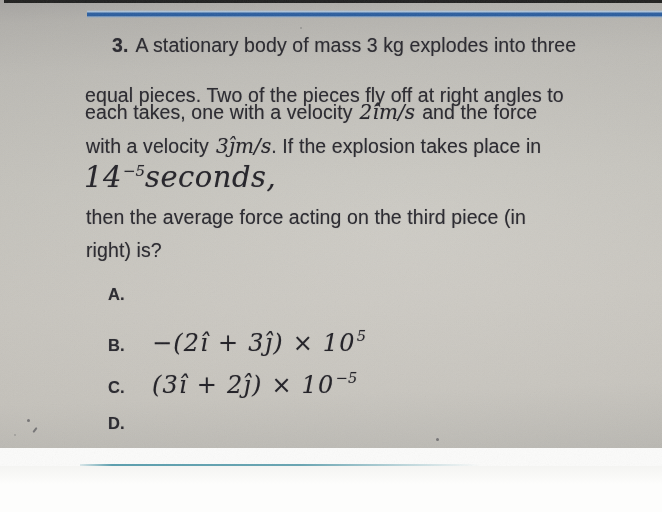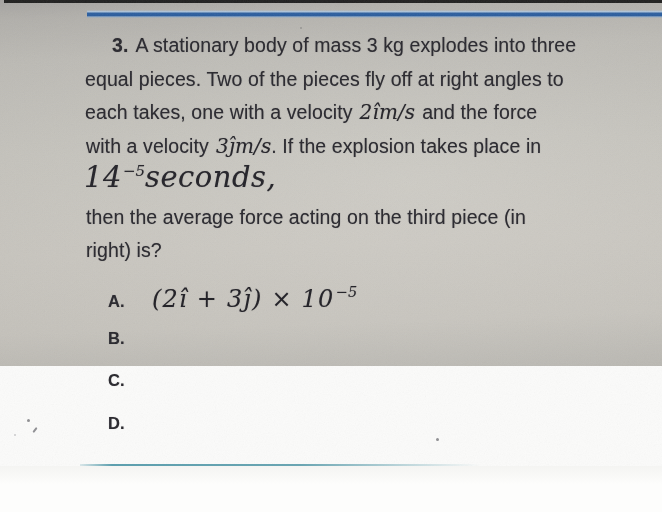--- a/index.html
+++ b/index.html
@@ -3,21 +3,21 @@
 <meta charset="utf-8">
 <style>
   html,body{margin:0;padding:0;}
   body{
     width:662px;height:512px;position:relative;overflow:hidden;
     background:#fbfbfa;
     font-family:"Liberation Sans", sans-serif;
   }
   
   .photo{
-    position:absolute;left:0;top:0;width:662px;height:366px;
+    position:absolute;left:0;top:0;width:662px;height:448px;
     background:
       radial-gradient(130% 95% at 62% 50%, rgba(255,255,255,0.10), rgba(0,0,0,0.05) 95%),
       linear-gradient(178deg,#a9a7a4 0%,#b5b3ae 5%,#bfbdb7 16%,#c6c4bd 40%,#cac7c0 66%,#c9c6bf 86%,#bdbbb5 100%);
   }
   .topbar{
     position:absolute;left:4px;right:0;top:0;height:3px;
     background:#151515;opacity:.93;
   }
   .bluerule{
     position:absolute;left:87px;right:0;top:10px;height:8px;
@@ -27,21 +27,21 @@
       rgba(132,167,206,.75) 86%, rgba(132,167,206,0) 100%);
   }
   
   .qline{
     position:absolute;white-space:nowrap;
     font-size:19.5px;line-height:1.2;color:#29282e;
     letter-spacing:.1px;
     text-shadow:0 0 1px rgba(40,40,46,.38);
   }
   .l1{left:112px;top:34px;}
-  .l2{left:85px; top:68px;}
+  .l2{left:85px; top:84px;}
   .l3{left:85px; top:100px;}
   .l4{left:86px; top:134px;}
   .l5{left:84px; top:160px;}
   .l6{left:86px; top:206px;}
   .l7{left:86px; top:239px;}
   .qnum{font-weight:bold;margin-right:7px;}
   .math{
     font-family:"DejaVu Serif", serif;font-style:italic;
     font-size:20px;color:#232228;
   }
@@ -110,27 +110,28 @@
     <div class="qline l5">
       <span class="math bigmath"><span>14</span><span class="sup">−5</span><span class="secword">seconds,</span></span>
     </div>
     <div class="qline l6">then the average force acting on the third piece (in</div>
     <div class="qline l7">right) is?</div>
   </div>
 
   <div>
     <div class="opt oA">
       <span class="opt-label">A.</span>
-      <span class="opt-expr"><span>(2î + 3ĵ) × 10</span><span class="opt-exp">−5</span></span>
     </div>
     <div class="opt oB">
       <span class="opt-label">B.</span>
+      <span class="opt-expr"><span>−(2î + 3ĵ) × 10</span><span class="opt-exp">5</span></span>
     </div>
     <div class="opt oC">
       <span class="opt-label">C.</span>
+      <span class="opt-expr"><span>(3î + 2ĵ) × 10</span><span class="opt-exp">−5</span></span>
     </div>
     <div class="opt oD">
       <span class="opt-label">D.</span>
     </div>
   </div>
 
   <div class="speck s1"></div>
   <div class="speck s2"></div>
   <div class="speck s3"></div>
   <div class="speck s4"></div>

